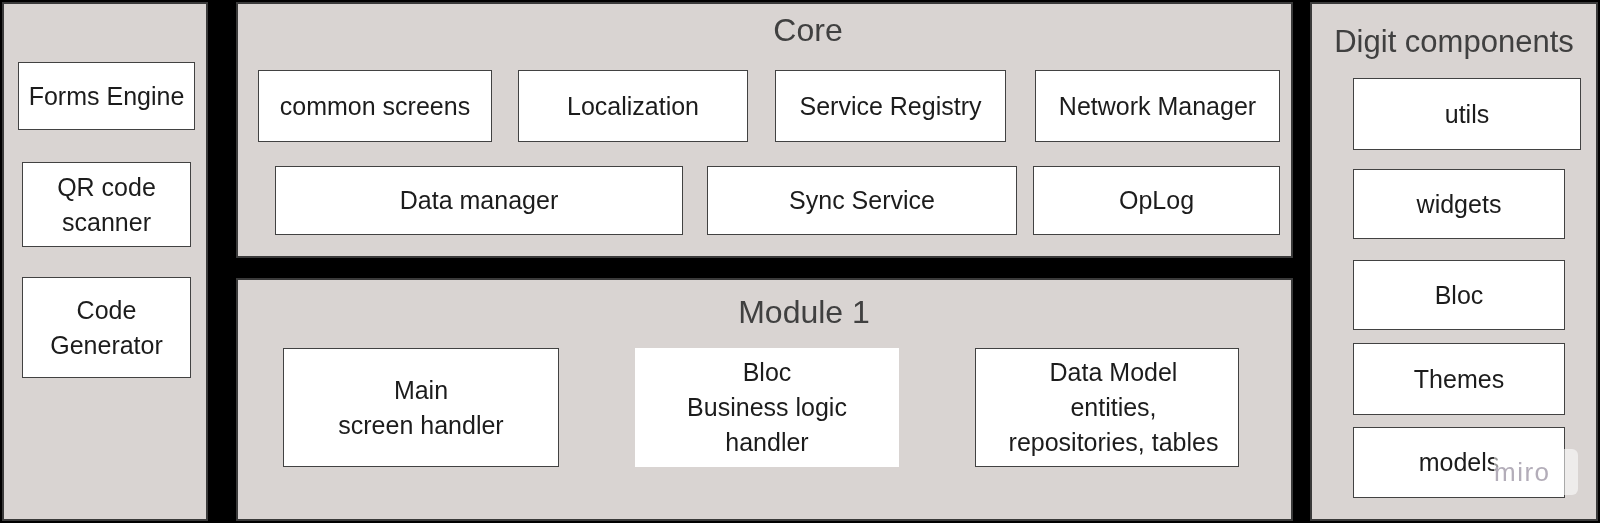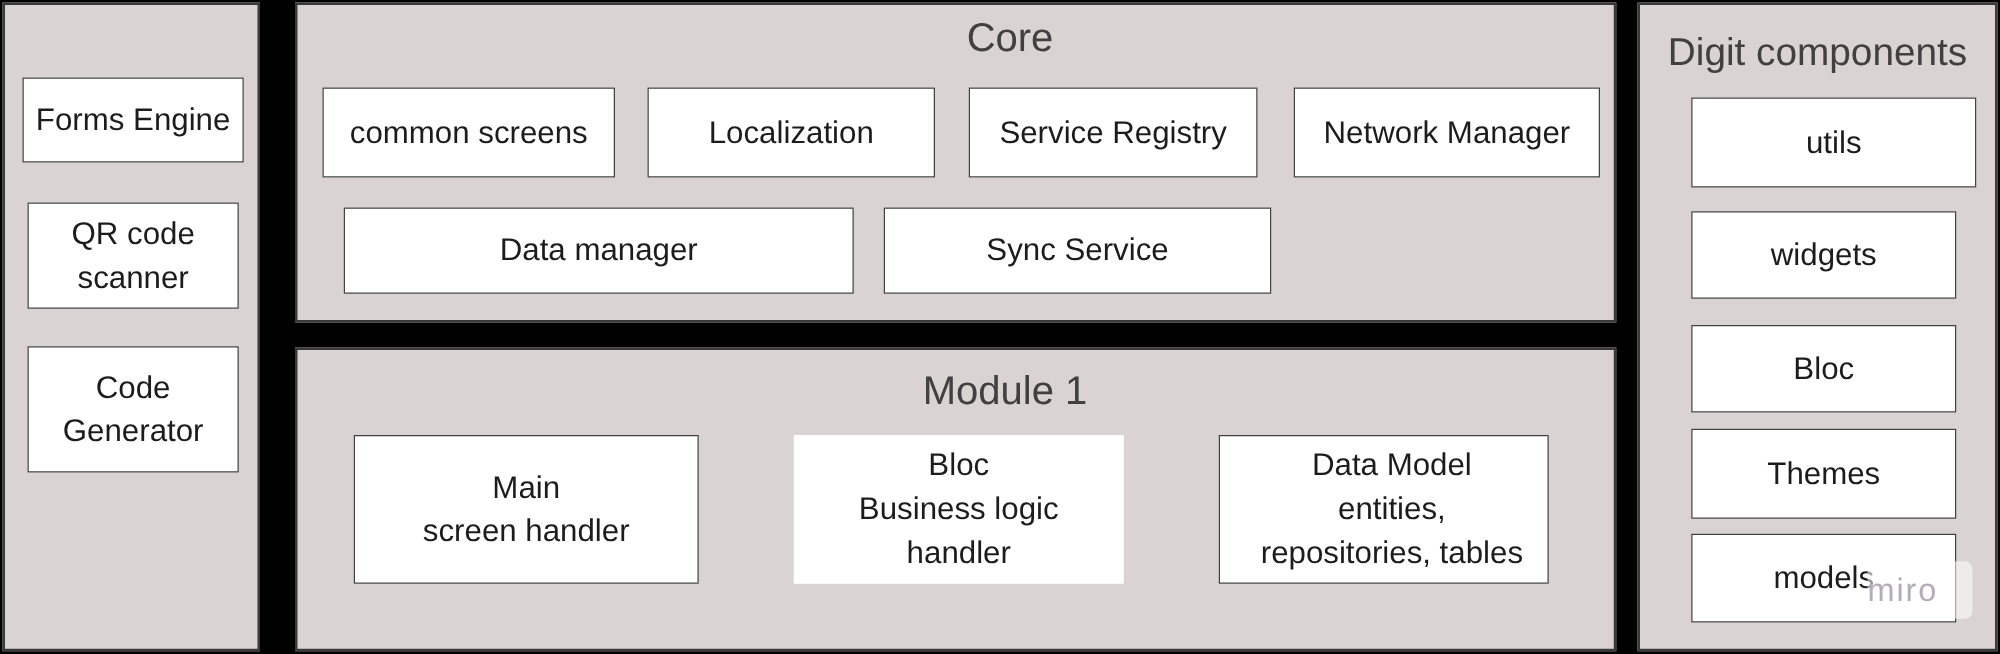--- a/index.html
+++ b/index.html
@@ -119,20 +119,23 @@
   </div>
   <div class="box" id="box-network-manager">
     <span>Network Manager</span>
   </div>
   <div class="box" id="box-data-manager">
     <span>Data manager</span>
   </div>
   <div class="box" id="box-sync-service">
     <span>Sync Service</span>
   </div>
+  <div class="box" id="box-oplog">
+    <span>OpLog</span>
+  </div>
 </div>
 
 <div class="panel" id="panel-module">
   <div class="panel-title" id="module-title">Module 1</div>
   <div class="box" id="box-main-screen-routers">
     <span>Main
 screen handler</span>
   </div>
   <div class="box borderless" id="box-bloc-business-logic">
     <span>Bloc

